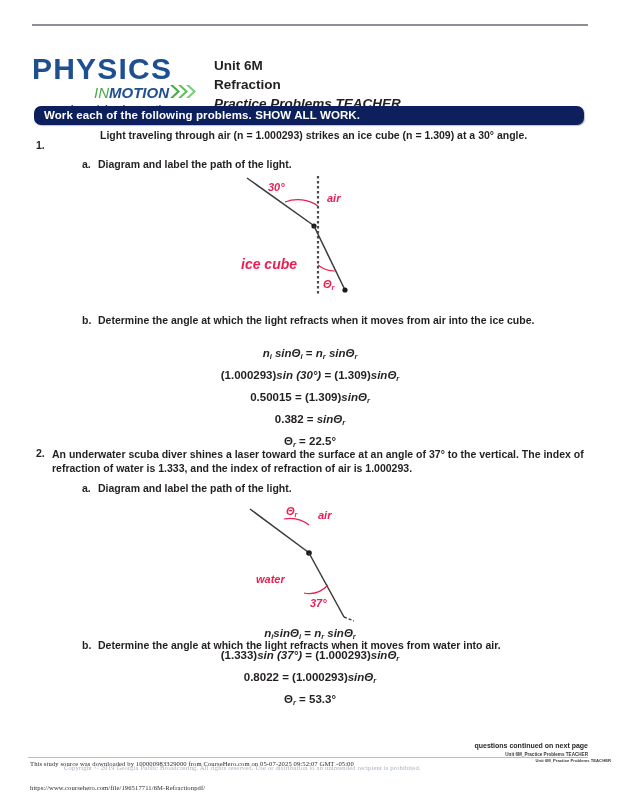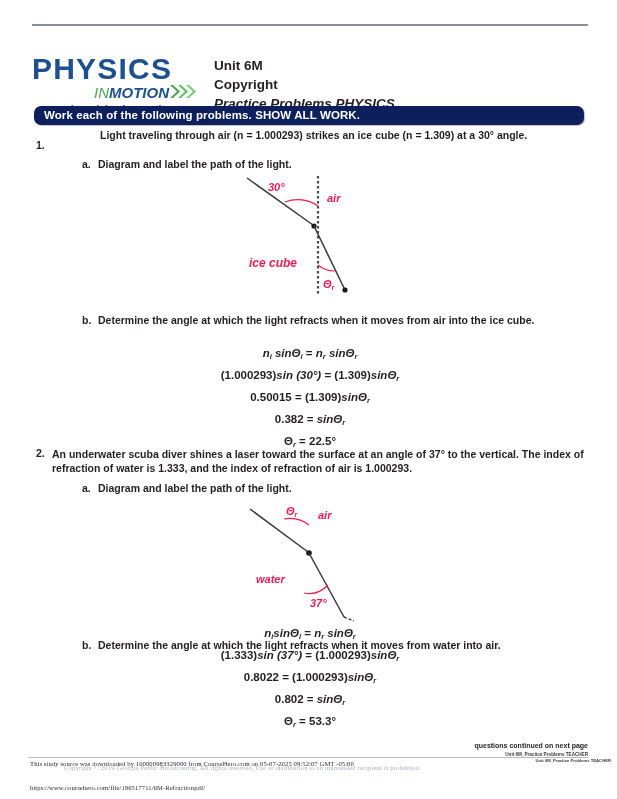--- a/index.html
+++ b/index.html
@@ -246,22 +246,22 @@
               <polygon points="0,0 7,6.5 0,13 3,13 10,6.5 3,0" fill="#4aa84a"></polygon>
               <polygon points="8,0 15,6.5 8,13 11,13 18,6.5 11,0" fill="#5fbd5f"></polygon>
               <polygon points="16,0 23,6.5 16,13 19,13 26,6.5 19,0" fill="#79cc79"></polygon>
             </svg></span>
       </div>
       <div class="logo-url">gpb.org/physics-motion</div>
     </div>
 
     <div class="title-block">
       <div class="title-line">Unit 6M</div>
-      <div class="title-line">Copyright</div>
-      <div class="title-line italic">Practice Problems PHYSICS</div>
+      <div class="title-line">Refraction</div>
+      <div class="title-line italic">Practice Problems TEACHER</div>
     </div>
   </div>
 
   <div class="banner">
     <div class="banner-text">Work each of the following problems. SHOW ALL WORK.</div>
   </div>
 
   <div class="prob-num" style="left:36px; top:139px;">1.</div>
   <div class="prob" style="left:52px; top:128px; width:540px;padding-left:48px;">Light traveling through air (n = 1.000293) strikes an ice cube (n = 1.309) at a 30° angle.</div>
 
@@ -279,21 +279,21 @@
 
       <line x1="89" y1="56" x2="120" y2="120" stroke="#3a3a3a" stroke-width="1.5"></line>
       <circle cx="120" cy="120" r="2.6" fill="#1a1a1a"></circle>
 
       <path d="M 60,32 A 36,36 0 0 1 93,36" fill="none" stroke="#ed1c51" stroke-width="1.2"></path>
 
       <path d="M 93,95 A 26,26 0 0 0 110,101" fill="none" stroke="#ed1c51" stroke-width="1.2"></path>
     </svg>
     <div class="dlabel" style="left:43px; top:11px; font-size:11px;">30°</div>
     <div class="dlabel" style="left:102px; top:22px; font-size:11px;">air</div>
-    <div class="dlabel" style="left:24px; top:86px; font-size:12px;">ice cube</div>
+    <div class="dlabel" style="left:16px; top:86px; font-size:14px;">ice cube</div>
     <div class="dlabel" style="left:98px; top:108px; font-size:11px;"><span>Θ</span><sub class="v" style="color:#ed1c51;">r</sub></div>
   </div>
 
   <div class="sub" style="left:82px; top:314px;">b.</div>
   <div class="sub" style="left:98px; top:314px;">Determine the angle at which the light refracts when it moves from air into the ice cube.</div>
 
   <div class="eqblock" style="left:145px; top:344px;">
     <div class="eqline">
       <i>n</i><sub class="v">i</sub>&nbsp;<i>sinΘ</i><sub class="v">i</sub>
       <span class="num">=</span>
@@ -361,25 +361,20 @@
       <span class="num">(1.333)</span><i>sin (37°)</i>
       <span class="num">=</span>
       <span class="num">(1.000293)</span><i>sinΘ</i><sub class="v">r</sub>
     </div>
     <div class="eqline">
       <span class="num">0.8022</span>
       <span class="num">=</span>
       <span class="num">(1.000293)</span><i>sinΘ</i><sub class="v">r</sub>
     </div>
     <div class="eqline">
-      <span class="num">0.802</span>
-      <span class="num">=</span>
-      <i>sinΘ</i><sub class="v">r</sub>
-    </div>
-    <div class="eqline">
       <span class="num">Θ</span><sub class="v">r</sub>
       <span class="num">=</span>
       <span class="num">53.3°</span>
     </div>
   </div>
 
   <div class="footer-note">questions continued on next page</div>
   <div class="footer-unit">Unit 6M_Practice Problems TEACHER</div>
   <div class="bottom-rule"></div>
   <div class="footer-unit2">Unit 6M_Practice Problems TEACHER</div>

